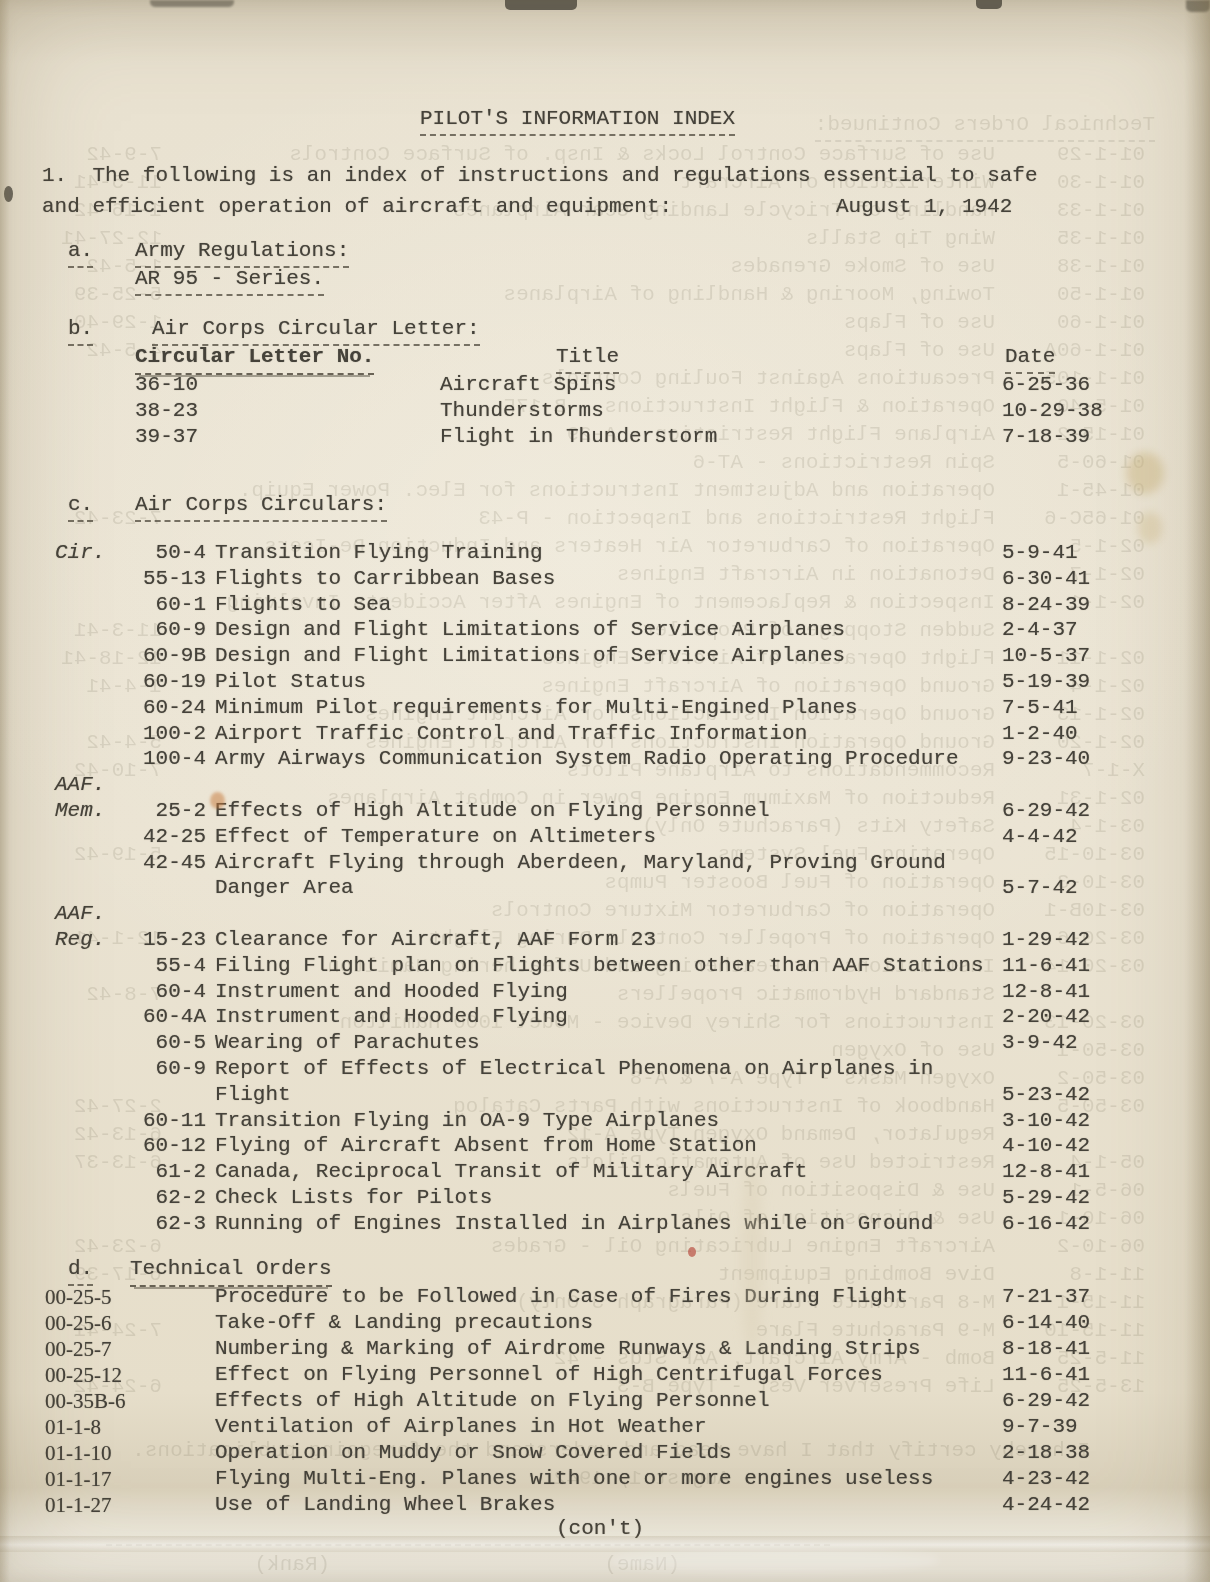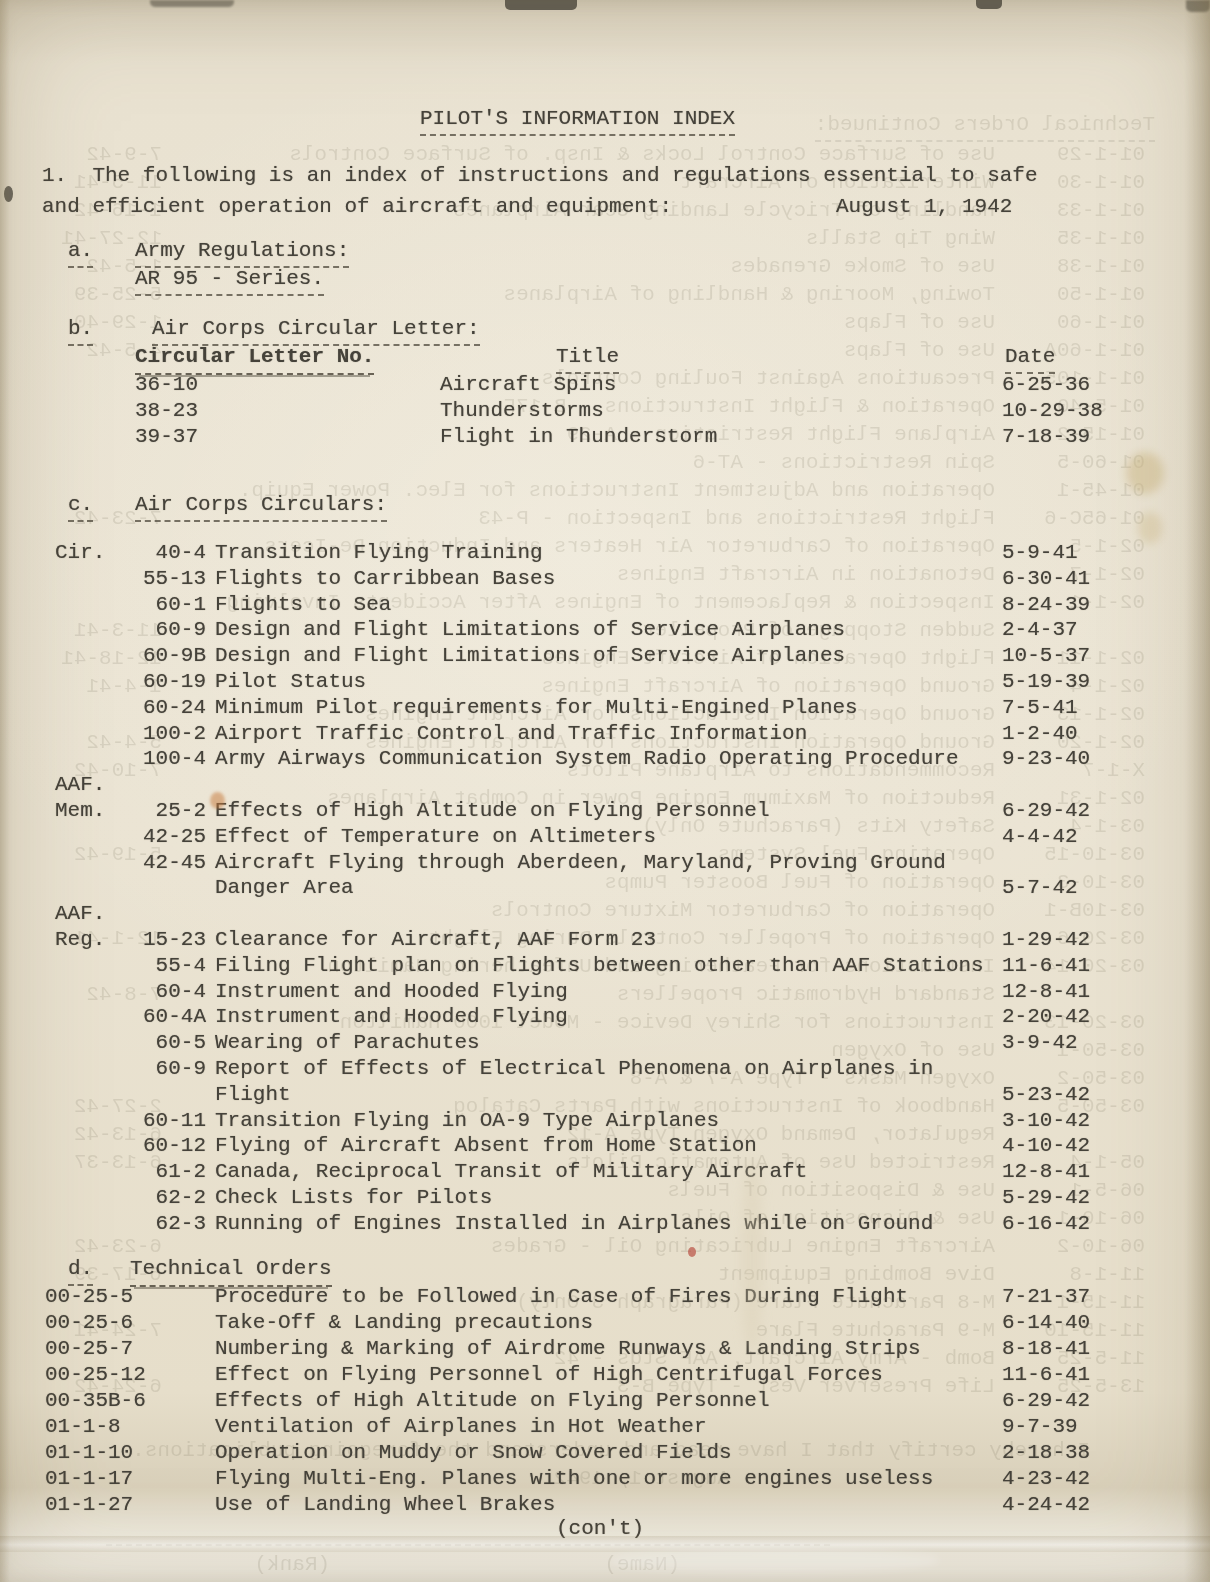--- a/index.html
+++ b/index.html
@@ -17,24 +17,24 @@
     background:linear-gradient(270deg,rgba(120,104,66,.30),rgba(120,104,66,0));}
   .edge-left{position:absolute;left:0;top:0;width:10px;height:100%;
     background:linear-gradient(90deg,rgba(120,104,66,.22),rgba(120,104,66,0));}
   .l{position:absolute;top:0;white-space:pre;}
   .abs{position:absolute;left:0;width:1210px;}
   .ul{border-bottom:2px dashed rgba(72,66,54,.72);padding-bottom:2px;}
   .ul2{border-bottom:2px dashed rgba(72,66,54,.80);padding-bottom:3px;box-shadow:0 6px 0 -4px rgba(72,66,54,.45);}
   .txt{text-shadow:0 0 1px rgba(70,64,52,.55);}
   .row{position:relative;height:26px;}
   .row span{position:absolute;top:0;white-space:pre;}
-  .pre{left:55px;}
+  .pre{left:55px;font-style:italic;}
   .no{left:128px;width:78px;text-align:right;}
   .rows-b .no{left:135px;width:auto;text-align:right;}
-  .rows-d .no{left:45px;width:auto;text-align:left;}
+  .rows-d .no{left:45px;width:auto;text-align:left;font-family:Liberation Serif, serif;}
   .title{left:215px;}
   .rows-b .title{left:440px;}
   .date{left:1002px;}
   .rows-c .row{height:25.8px;}
   
   .bleed{position:absolute;inset:0;transform:scaleX(-1);opacity:.155;color:#6e6852;
     filter:blur(.55px);text-shadow:none;}
   .bleed .row{height:28px;}
   .bleed .no{left:65px;width:110px;text-align:left;}
   .bleed .title{left:215px;}
@@ -397,21 +397,21 @@
       </div>
 
     <div class="abs" style="top:492px;">
       <span class="l ul" style="left:68px;">c.</span>
       <span class="l ul" style="left:135px;">Air Corps Circulars:</span>
     </div>
     <div class="abs rows-c" style="top:540px;">
 
         <div class="row">
           <span class="pre">Cir.</span>
-          <span class="no">40-4</span>
+          <span class="no">50-4</span>
           <span class="title">Transition Flying Training</span>
           <span class="date">5-9-41</span>
         </div>
 
         <div class="row">
           <span class="pre"></span>
           <span class="no">55-13</span>
           <span class="title">Flights to Carribbean Bases</span>
           <span class="date">6-30-41</span>
         </div>

